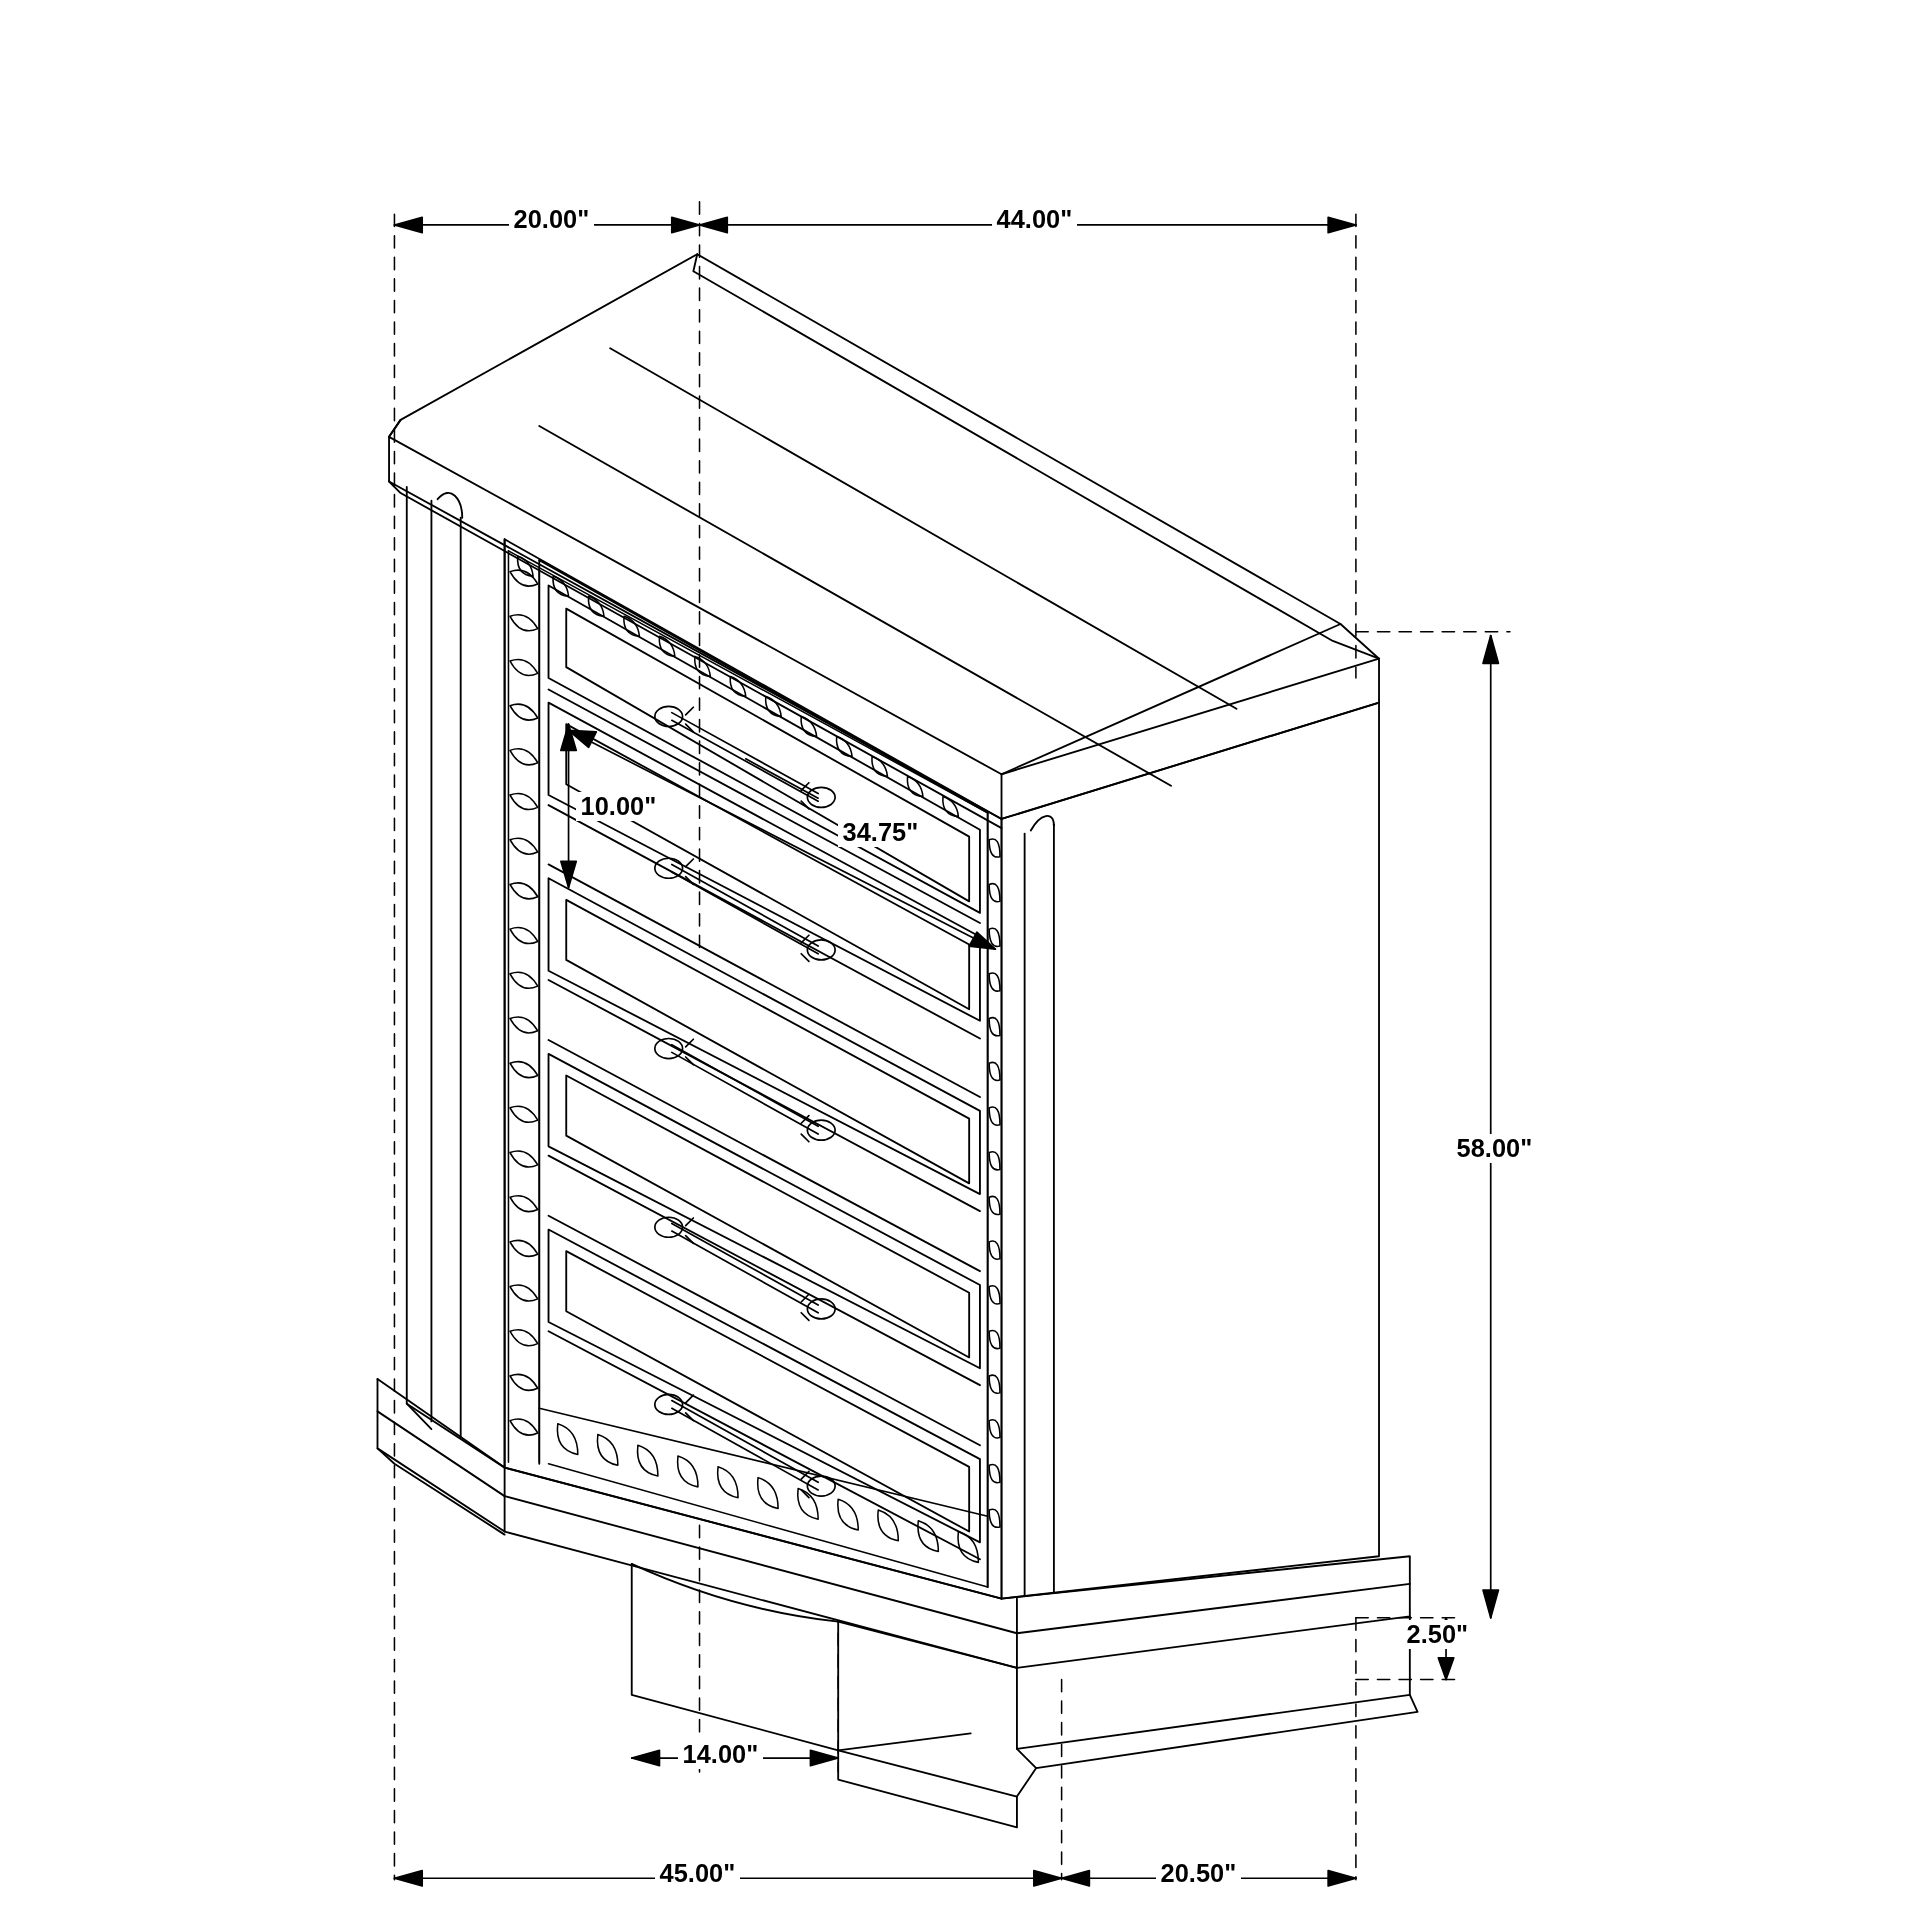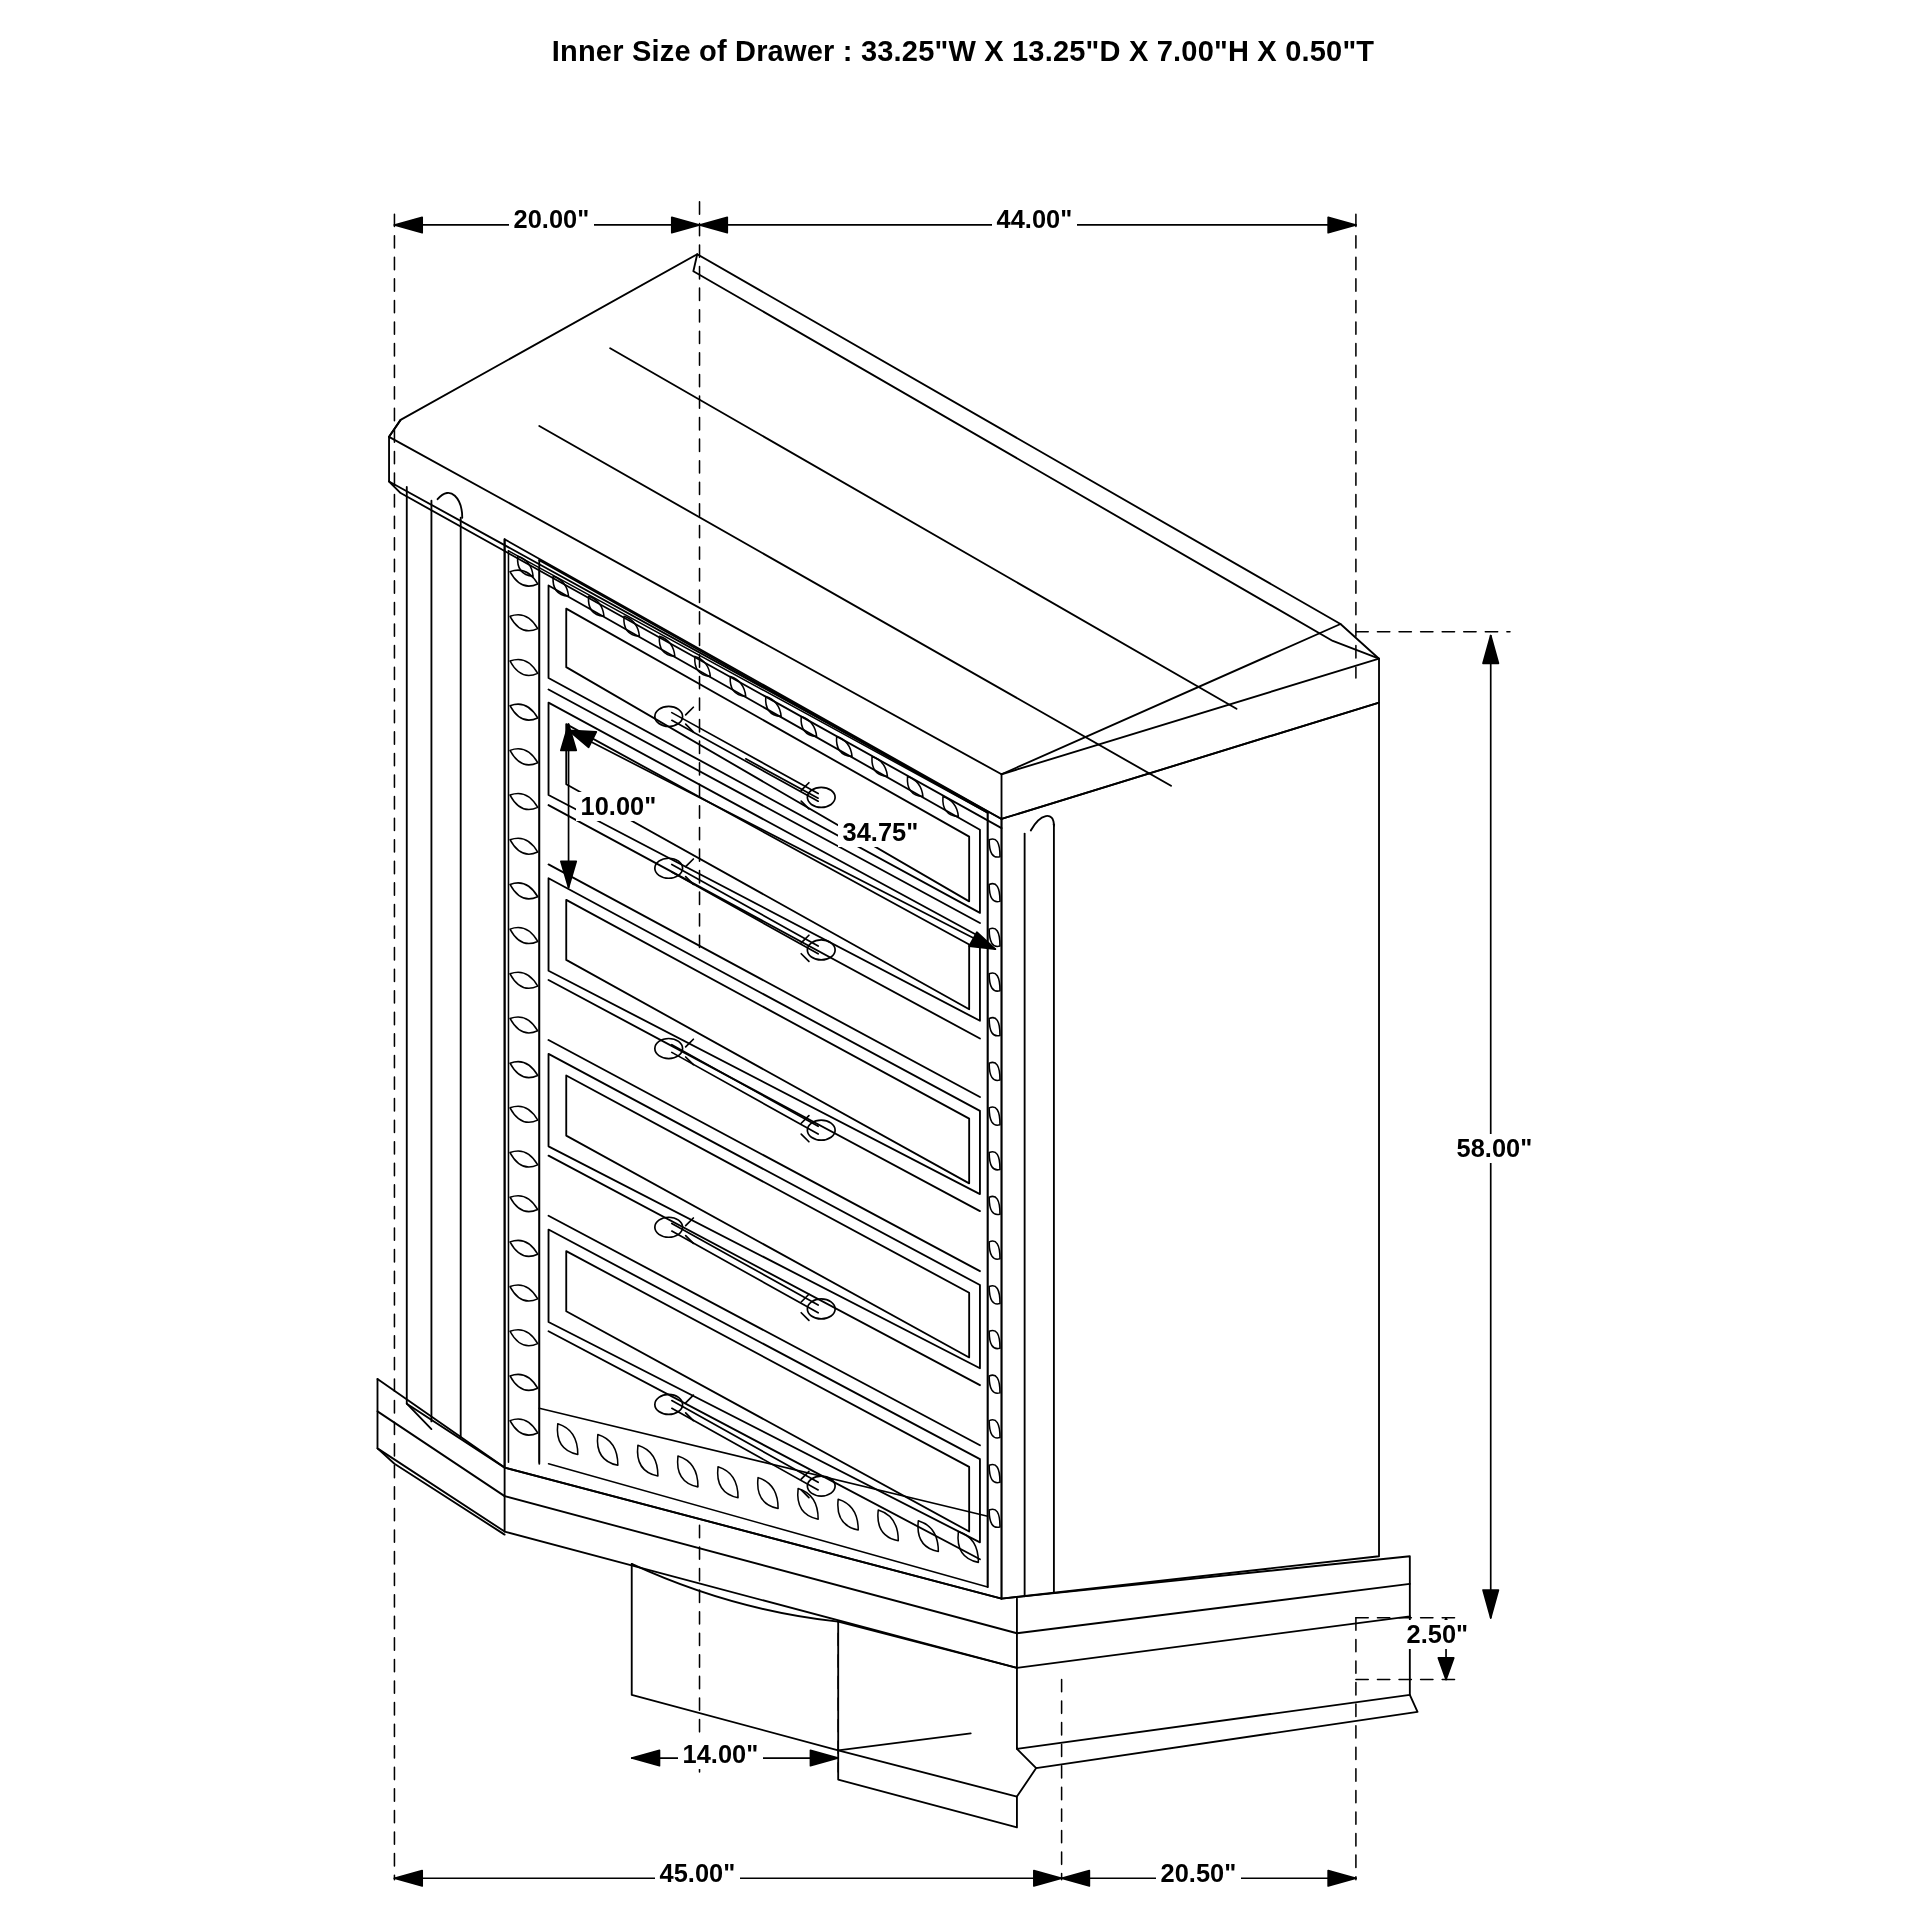--- a/index.html
+++ b/index.html
@@ -46,21 +46,20 @@
     top: 0;
     width: 1926px;
     height: 1926px;
   }
 </style>
 </head>
 <body>
 
 <div id="stage">
 
-  <div class="title">Inner Size of Drawer : 33.25"W X 13.25"D X 7.00"H X 0.50"T</div>
 
   <svg id="drawing" viewBox="0 0 2500 2500">
     <g fill="none" stroke="#000000" stroke-width="2.4" stroke-linejoin="round" stroke-linecap="round">
 
       <g stroke-width="2" stroke-dasharray="16 12">
         <line x1="512" y1="278" x2="512" y2="2440"></line>
         <line x1="908" y1="262" x2="908" y2="1240"></line>
         <line x1="908" y1="1980" x2="908" y2="2300"></line>
         <line x1="1088" y1="2120" x2="1088" y2="2300"></line>
         <line x1="1760" y1="278" x2="1760" y2="880"></line>

